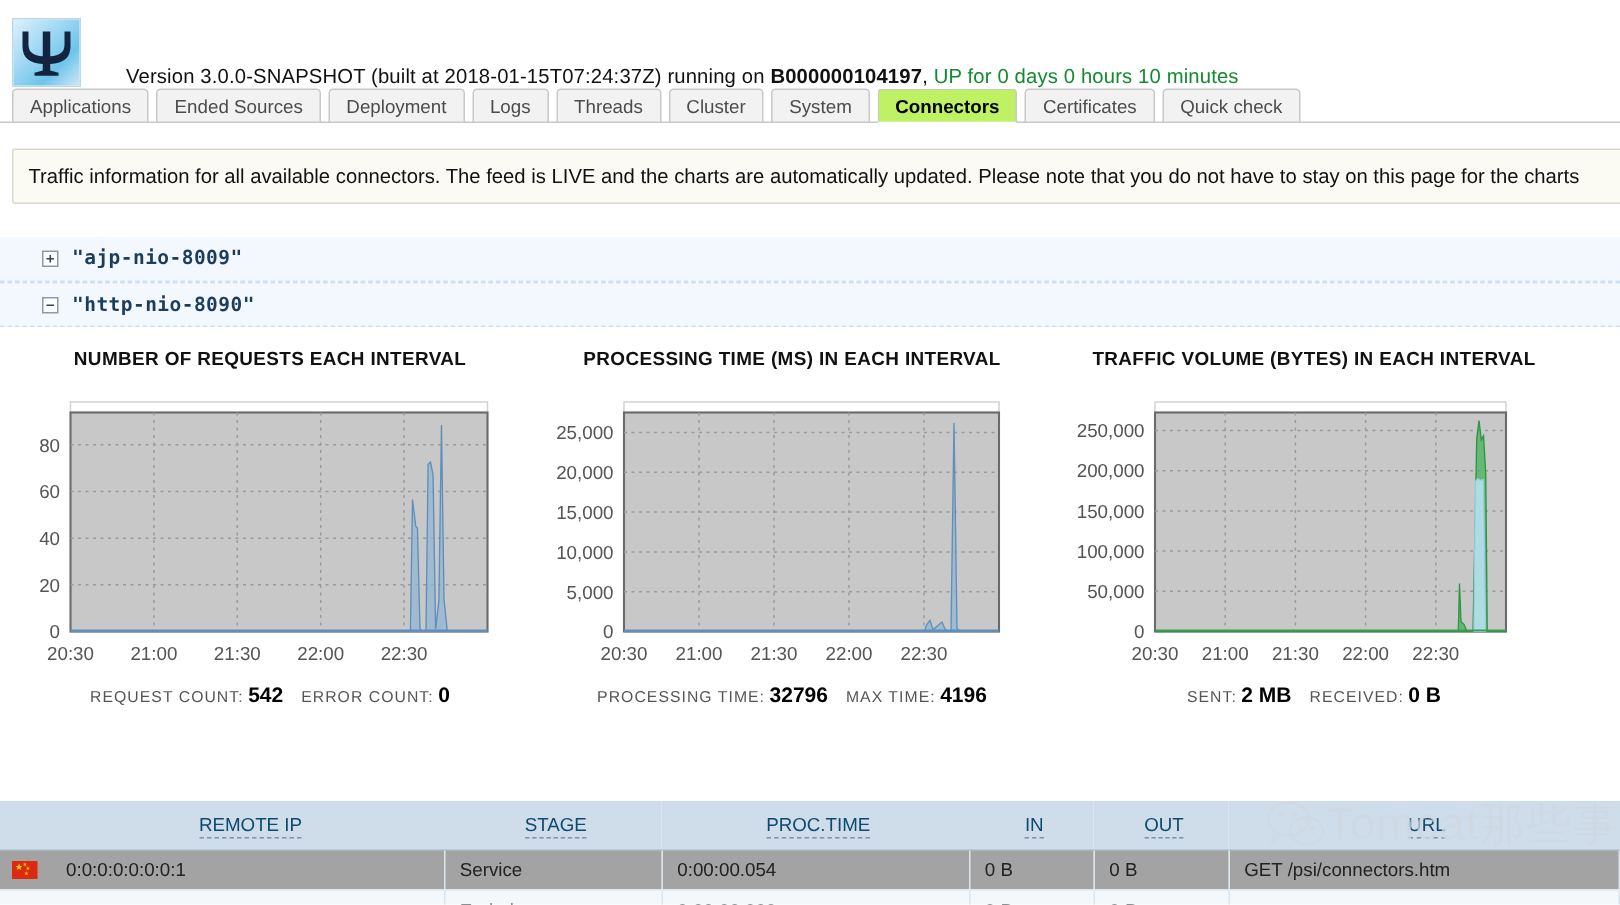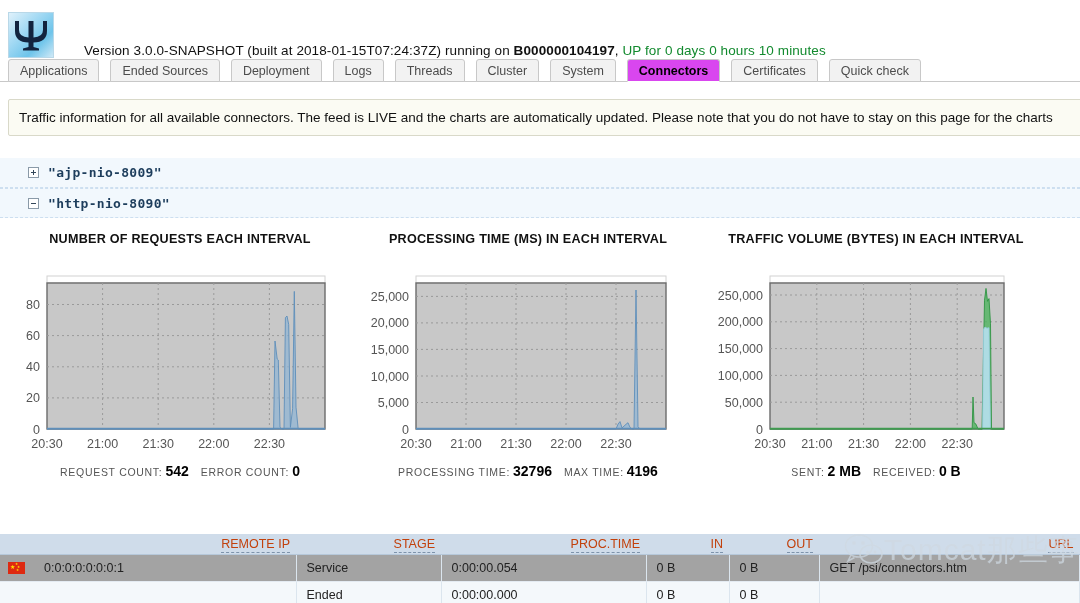--- a/index.html
+++ b/index.html
@@ -32,21 +32,21 @@
   .version-line b { font-weight: bold; }
   .uptime { color: #128a2e; }
 
   
   .tabbar {
     position: relative;
     height: 24px;
     margin: 0 0 0 8px;
     display: flex;
     align-items: flex-end;
-    gap: 11px;
+    gap: 5px;
   }
   .tabbar::after {
     content:""; position:absolute; left:-8px; right:0; bottom:0;
     height:1px; background:#c8c8c8;
   }
   .tab {
     position: relative;
     z-index: 2;
     height: 23px;
     padding: 0 11px;
@@ -54,21 +54,21 @@
     font-size: 12.5px;
     color: #4c4c4c;
     background: #f2f2f2;
     border: 1px solid #c8c8c8;
     border-bottom: 1px solid #c8c8c8;
     border-radius: 3px 3px 0 0;
     white-space: nowrap;
     cursor: pointer;
   }
   .tab.active {
-    background: #d946ef;
+    background: #bef264;
     color: #000;
     font-weight: bold;
     border-bottom-color: #ffffff;
   }
 
   
   .notice-wrap { padding: 17px 0 0 8px; }
   .notice {
     height: 37px;
     background: #fbfbf3;
@@ -125,21 +125,21 @@
     padding-top: 14px;
   }
   .chart-col { width: 360px; }
   .chart-col.mid { width: 336px; }
   .chart-title {
     text-align: center;
     font-size: 12.6px;
     font-weight: bold;
     color: #111;
     letter-spacing: .25px;
-    margin-bottom: 18px;
+    margin-bottom: 10px;
     white-space: nowrap;
   }
   .chart-area { position: relative; height: 185px; }
   .chart-area svg { display:block; }
   .chart-stats {
     margin-top: 14px;
     text-align: center;
     font-size: 10.5px;
     color: #555;
     letter-spacing: .7px;
@@ -160,24 +160,24 @@
   .req-table {
     position: absolute;
     left: 0; right: 0;
     top: 534px;
     border-collapse: collapse;
     width: 1080px;
     font-size: 12.5px;
   }
   .req-table thead th {
     background: #cfdcea;
-    height: 20px;
-    text-align: right;
+    height: 32px;
+    text-align: center;
     font-weight: normal;
-    color: #c2410c;
+    color: #0c4a6e;
     padding: 0 6px 0 10px;
     border-bottom: 1px solid #b6c8da;
   }
   .req-table thead th span {
     border-bottom: 1px dashed #7d93ab;
     padding-bottom: 1px;
   }
   .req-table tbody td {
     height: 27px;
     padding: 0 6px 0 10px;

